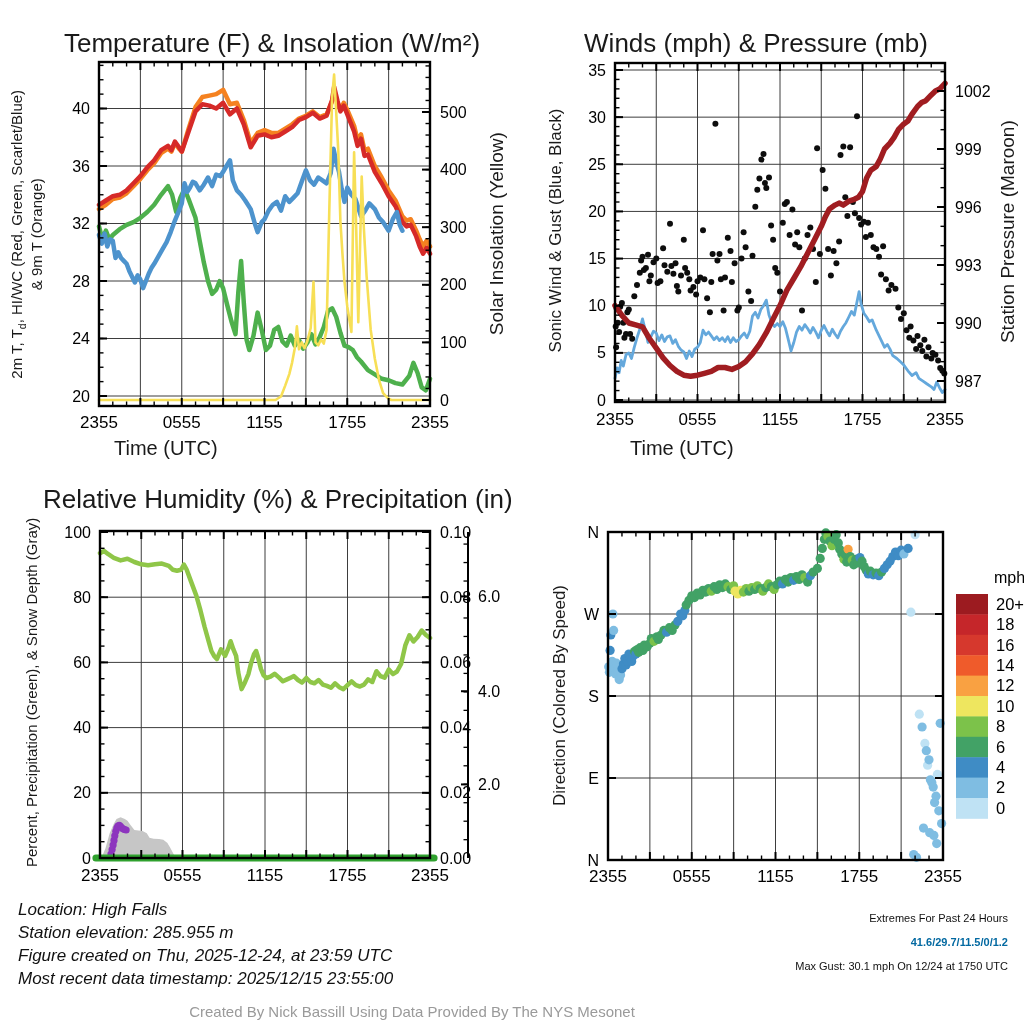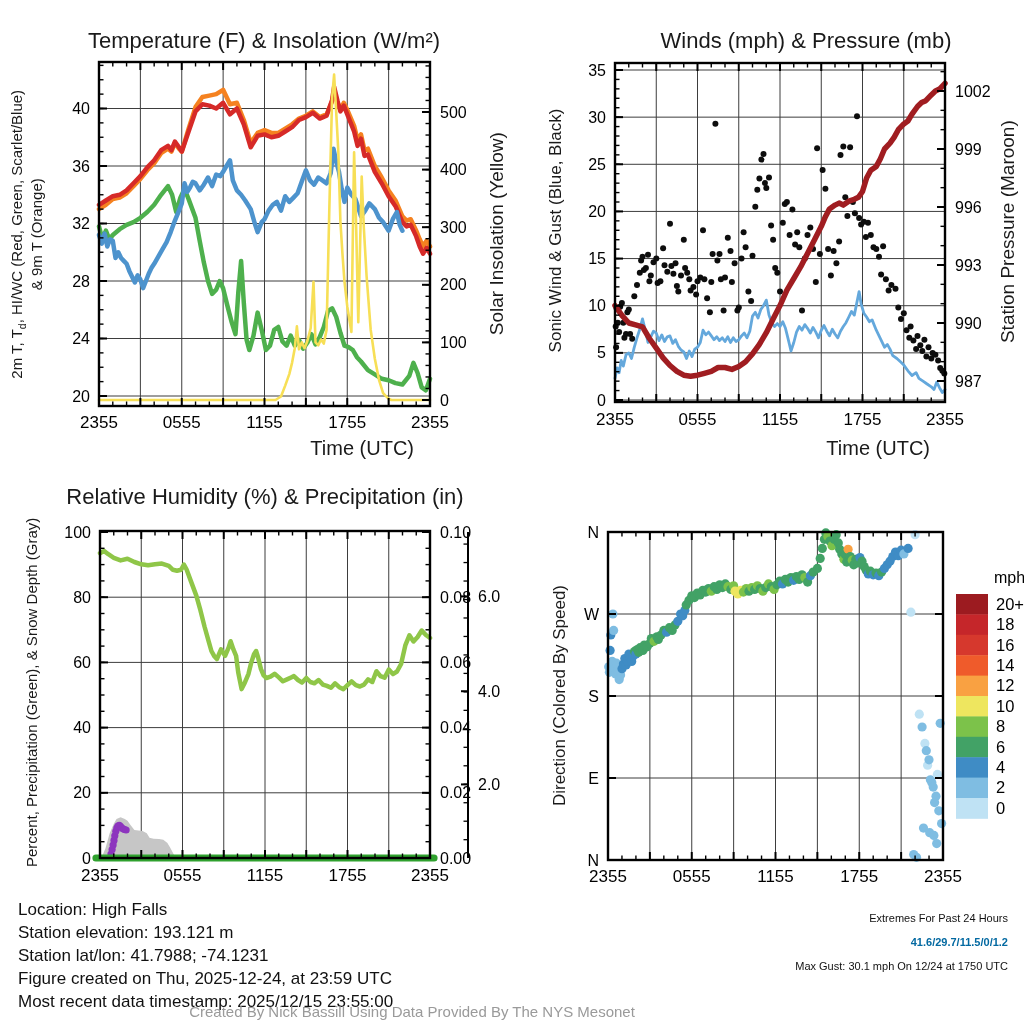--- a/index.html
+++ b/index.html
@@ -1,22 +1,22 @@
 <!DOCTYPE html>
 <html><head>
 <meta charset="utf-8">
 <style>
   html,body{margin:0;padding:0;background:#fff;}
   .fig{position:relative;width:1024px;height:1024px;background:#ffffff;
        font-family:"Liberation Sans",sans-serif;color:#1a1a1a;overflow:hidden;}
   .fig svg{position:absolute;left:0;top:0;font-family:"Liberation Sans",sans-serif;}
-  .ttl{position:absolute;text-align:center;font-size:22px;color:#1a1a1a;white-space:nowrap;}
+  .ttl{position:absolute;text-align:center;font-size:26px;color:#1a1a1a;white-space:nowrap;}
   .vlabel{position:absolute;text-align:center;transform:rotate(-90deg);line-height:1.12;white-space:nowrap;}
-  .xlab{position:absolute;text-align:right;font-size:20px;}
-  .foot{position:absolute;font-size:17px;line-height:23px;color:#111;}
+  .xlab{position:absolute;text-align:left;font-size:20px;}
+  .foot{position:absolute;font-size:17px;line-height:23px;color:#111;font-style:italic;}
   .foot-r{position:absolute;font-size:11px;line-height:24px;color:#111;text-align:right;}
   .credit{position:absolute;width:824px;text-align:center;font-size:15px;color:#9a9a9a;}
   .red-extremes{font-weight:bold;}
   sub{font-size:70%;}
 </style>
 </head>
 <body>
 
 <div class="fig">
 
@@ -905,40 +905,39 @@
       <text x="996" y="752.5" text-anchor="start" font-size="16.5" fill="#000">6</text>
       <rect x="956" y="757.2" width="32" height="20.799999999999997" fill="#3f8cc5"></rect>
       <text x="996" y="772.9000000000001" text-anchor="start" font-size="16.5" fill="#000">4</text>
       <rect x="956" y="777.6" width="32" height="20.799999999999997" fill="#7fbde2"></rect>
       <text x="996" y="793.3000000000001" text-anchor="start" font-size="16.5" fill="#000">2</text>
       <rect x="956" y="798" width="32" height="20.799999999999997" fill="#bfe2f4"></rect>
       <text x="996" y="813.7" text-anchor="start" font-size="16.5" fill="#000">0</text>
     </svg>
 
   <div class="ttl" style="left:64px;top:28px;width:400px">Temperature (F) &amp; Insolation (W/m²)</div>
-  <div class="ttl" style="left:606px;top:28px;width:400px">Winds (mph) &amp; Pressure (mb)</div>
+  <div class="ttl" style="left:556px;top:28px;width:400px">Winds (mph) &amp; Pressure (mb)</div>
   <div class="ttl" style="left:43px;top:484px;width:444px">Relative Humidity (%) &amp; Precipitation (in)</div>
 
   <div class="vlabel" style="left:-163px;top:216px;width:380px;font-size:15px">
     <span>2m T, T</span><sub>d</sub><span>, HI/WC (Red, Green, Scarlet/Blue)</span><br>
     <span>&amp; 9m T (Orange)</span>
   </div>
   <div class="vlabel" style="left:327px;top:223px;width:340px;font-size:19px">Solar Insolation (Yellow)</div>
   <div class="vlabel" style="left:386px;top:221px;width:340px;font-size:17px">Sonic Wind &amp; Gust (Blue, Black)</div>
   <div class="vlabel" style="left:838px;top:221px;width:340px;font-size:19px">Station Pressure (Maroon)</div>
   <div class="vlabel" style="left:-178px;top:684px;width:420px;font-size:15px">Percent, Precipitation (Green), &amp; Snow Depth (Gray)</div>
   <div class="vlabel" style="left:390px;top:686px;width:340px;font-size:17px">Direction (Colored By Speed)</div>
 
   <div class="xlab" style="left:114px;top:437px;width:300px">Time (UTC)</div>
   <div class="xlab" style="left:630px;top:437px;width:300px">Time (UTC)</div>
 
   <div class="foot" style="left:18px;top:898px">
     <div>Location: High Falls</div>
-    <div>Station elevation: 193.121 m</div>
-    <div>Station lat/lon: 41.7988; -74.1231</div>
+    <div>Station elevation: 285.955 m</div>
     <div>Figure created on Thu, 2025-12-24, at 23:59 UTC</div>
     <div>Most recent data timestamp: 2025/12/15 23:55:00</div>
   </div>
   <div class="foot-r" style="right:16px;top:906px">
     <div>Extremes For Past 24 Hours</div>
     <div id="extremes-values" class="red-extremes" style="color: #0369a1;">41.6/29.7/11.5/0/1.2</div>
     <div>Max Gust: 30.1 mph On 12/24 at 1750 UTC</div>
   </div>
   <div class="credit" style="top:1003px">Created By Nick Bassill Using Data Provided By The NYS Mesonet</div>
 </div>

